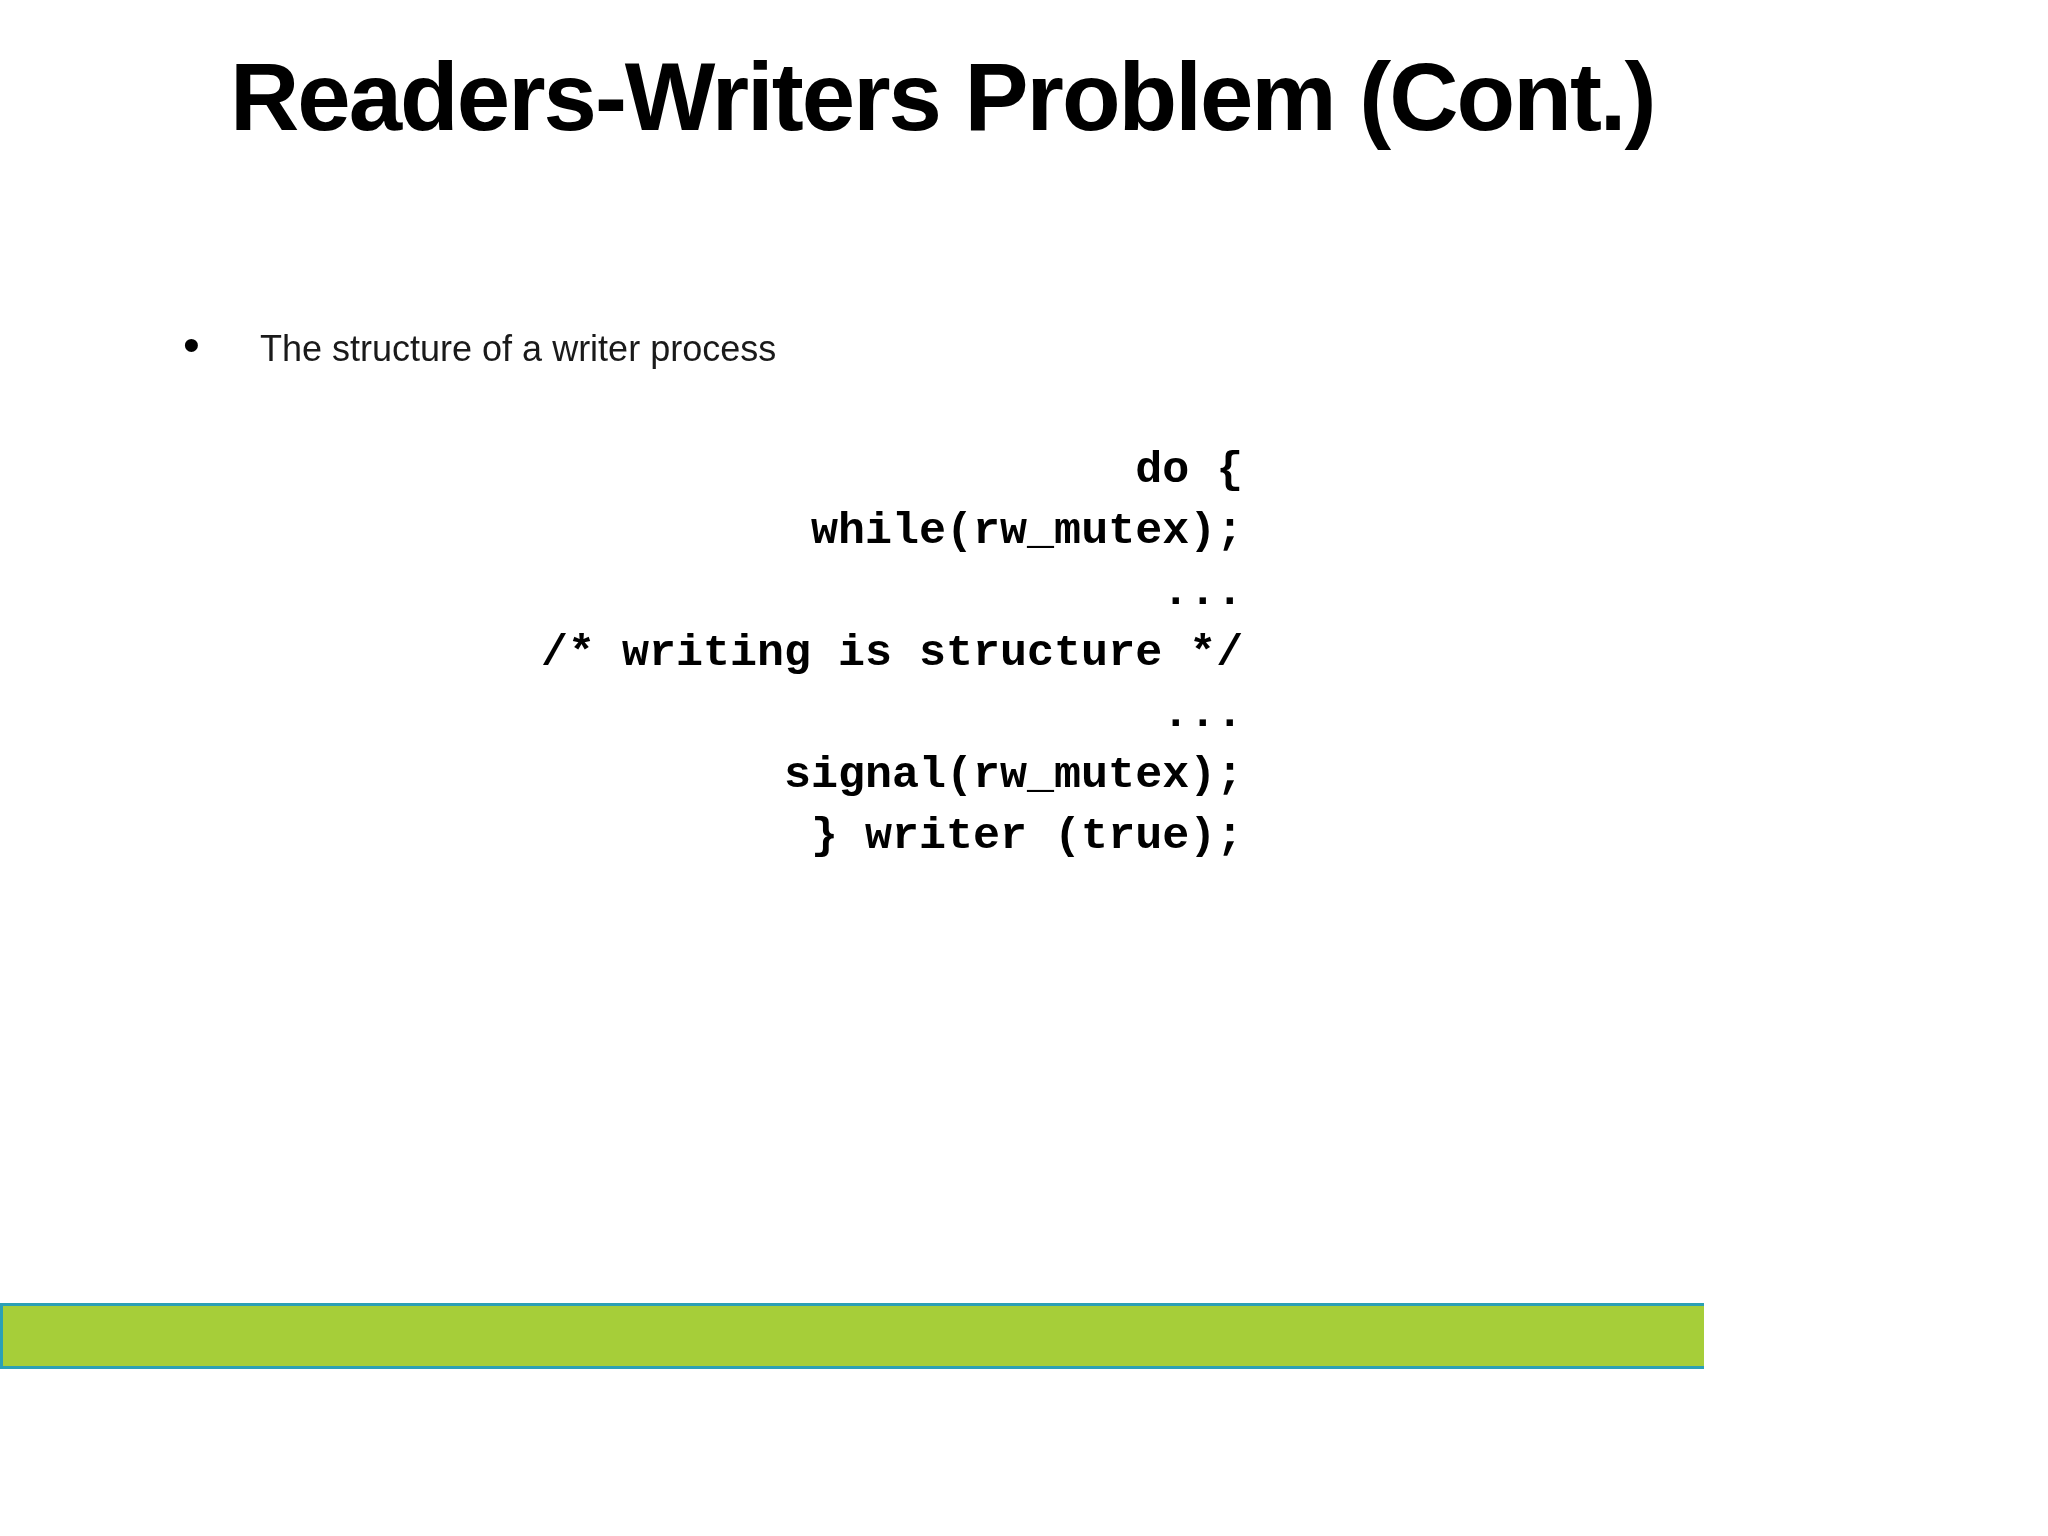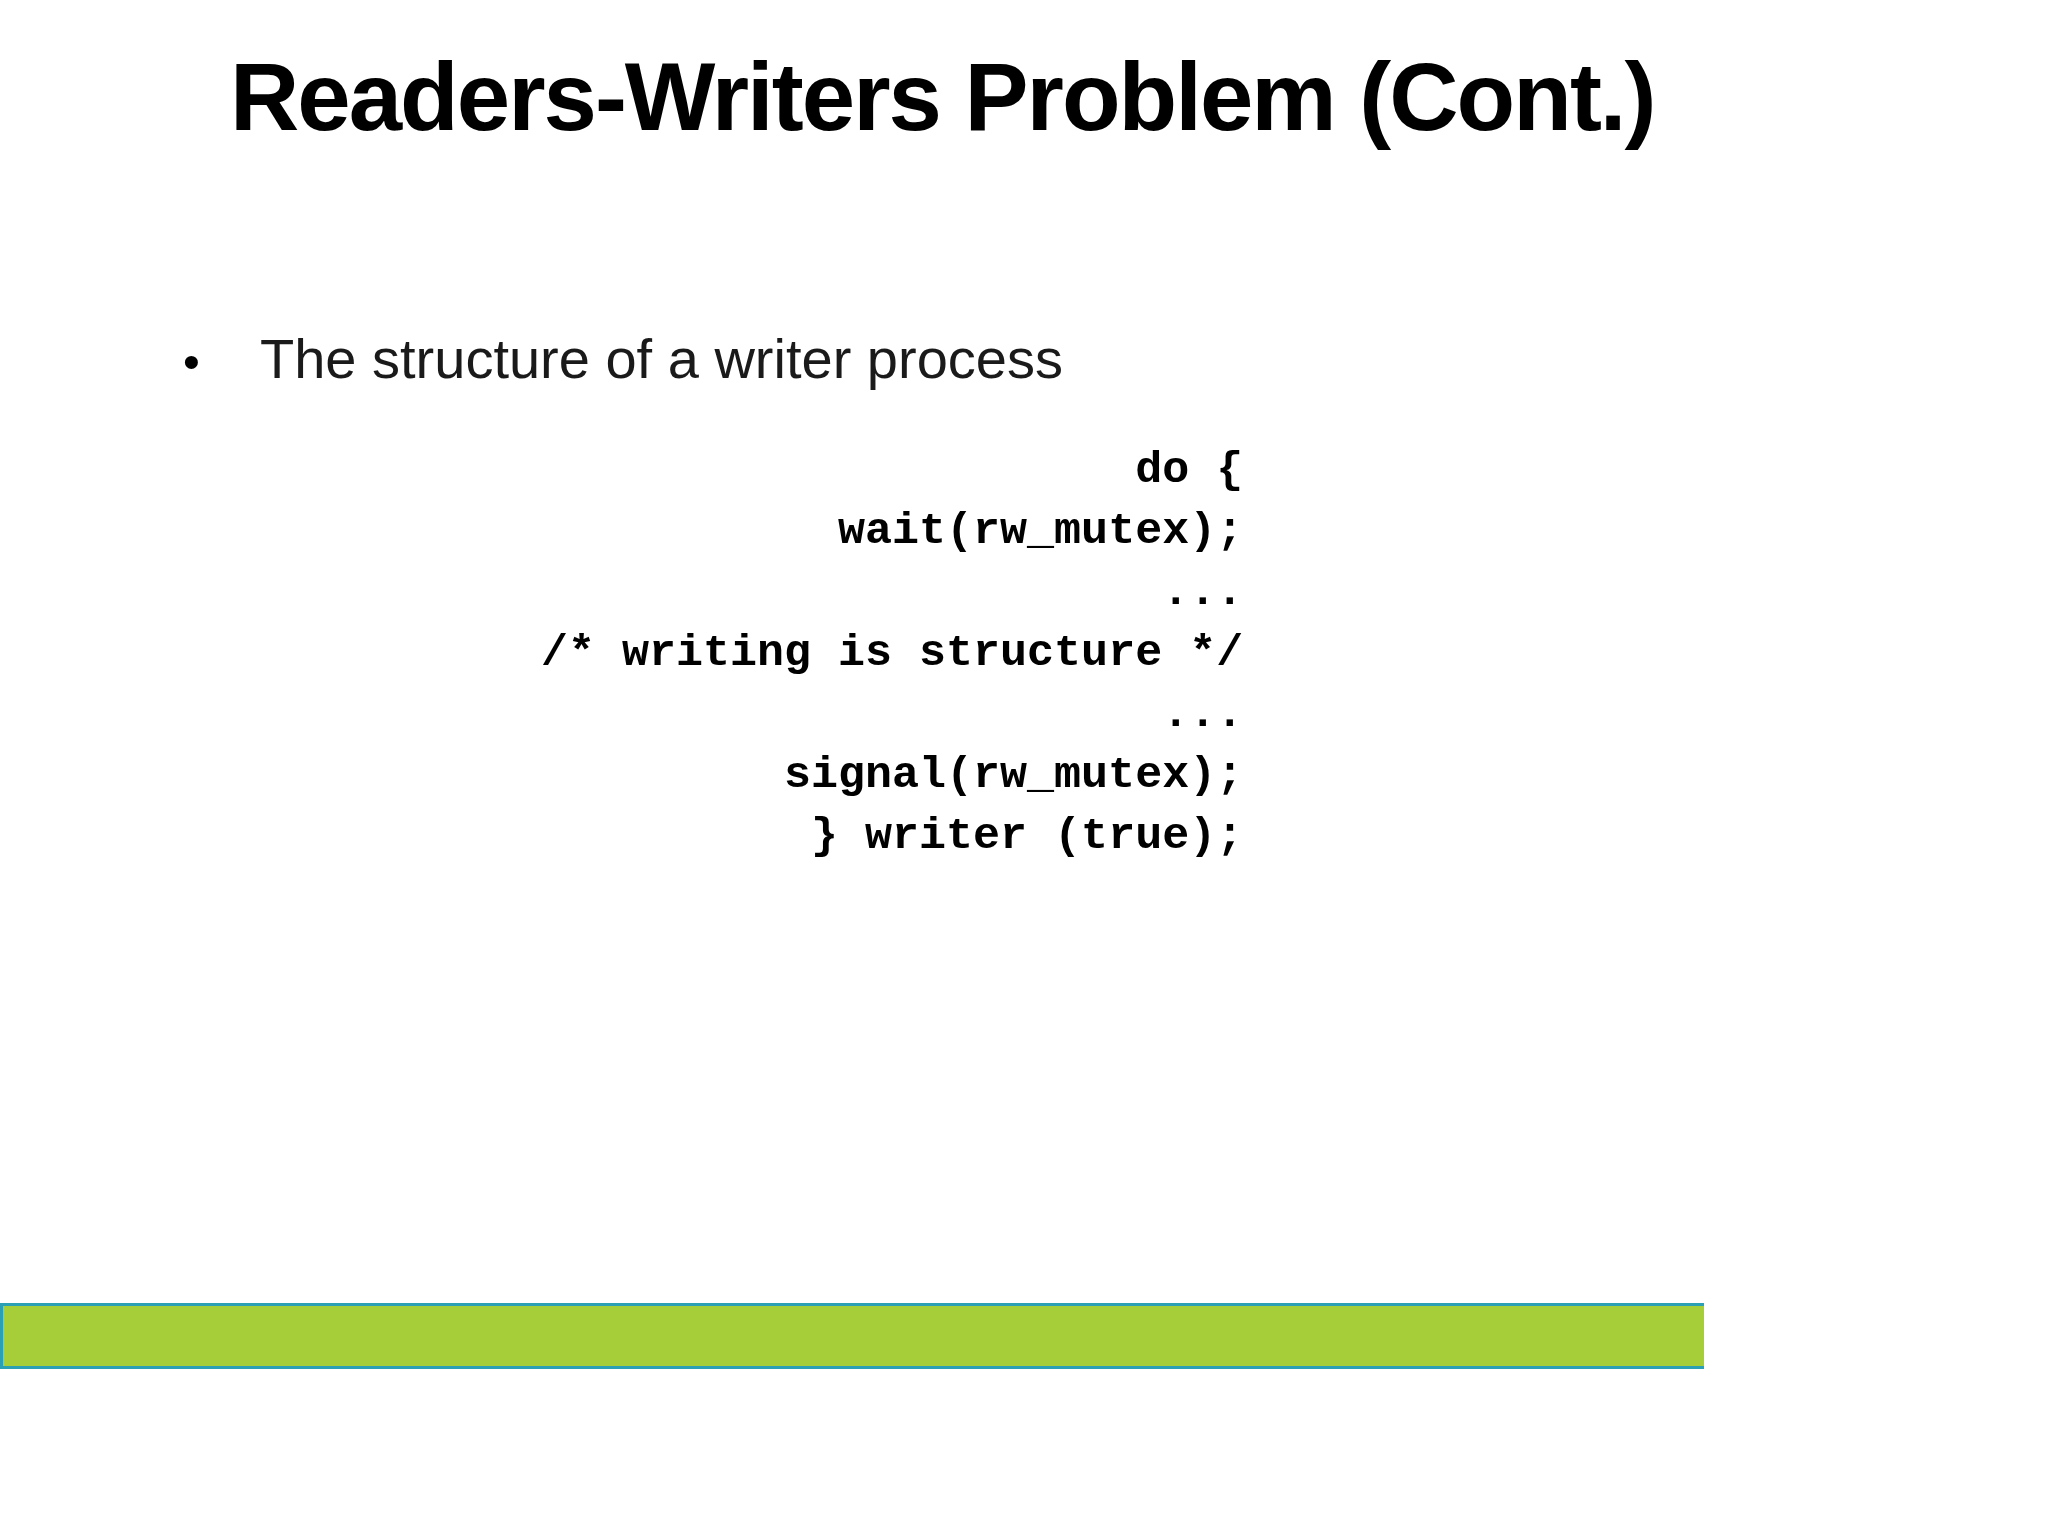--- a/index.html
+++ b/index.html
@@ -35,21 +35,21 @@
     display: flex;
     align-items: baseline;
   }
   .bullet-marker {
     width: 77px;
     font-size: 48px;
     line-height: 1.0;
     color: #000000;
   }
   .bullet-text {
-    font-size: 56px;
+    font-size: 36px;
     line-height: 1.0;
     color: #1a1a1a;
     margin-top: 33px;
   }
   .code-block {
     position: absolute;
     left: 325px;
     top: 440px;
     font-family: "Liberation Mono", "DejaVu Sans Mono", monospace;
     font-weight: bold;
@@ -79,21 +79,21 @@
 
   <div class="title">Readers-Writers Problem (Cont.)</div>
 
   <div class="bullet-row">
     <span class="bullet-marker">•</span>
     <span class="bullet-text">The structure of a writer process</span>
   </div>
 
   <div class="code-block">
     <div class="code-line">  do {</div>
-    <div class="code-line">        wait(rw_mutex);</div>
+    <div class="code-line">        while(rw_mutex);</div>
     <div class="code-line">          ...</div>
     <div class="code-line">        /* writing is structure */</div>
     <div class="code-line">          ...</div>
     <div class="code-line">     signal(rw_mutex);</div>
     <div class="code-line">} writer (true);</div>
   </div>
 
   <div class="footer-bar" style="background: rgb(166, 206, 57); border-color: rgb(43, 160, 181);"></div>
 
 </div>

